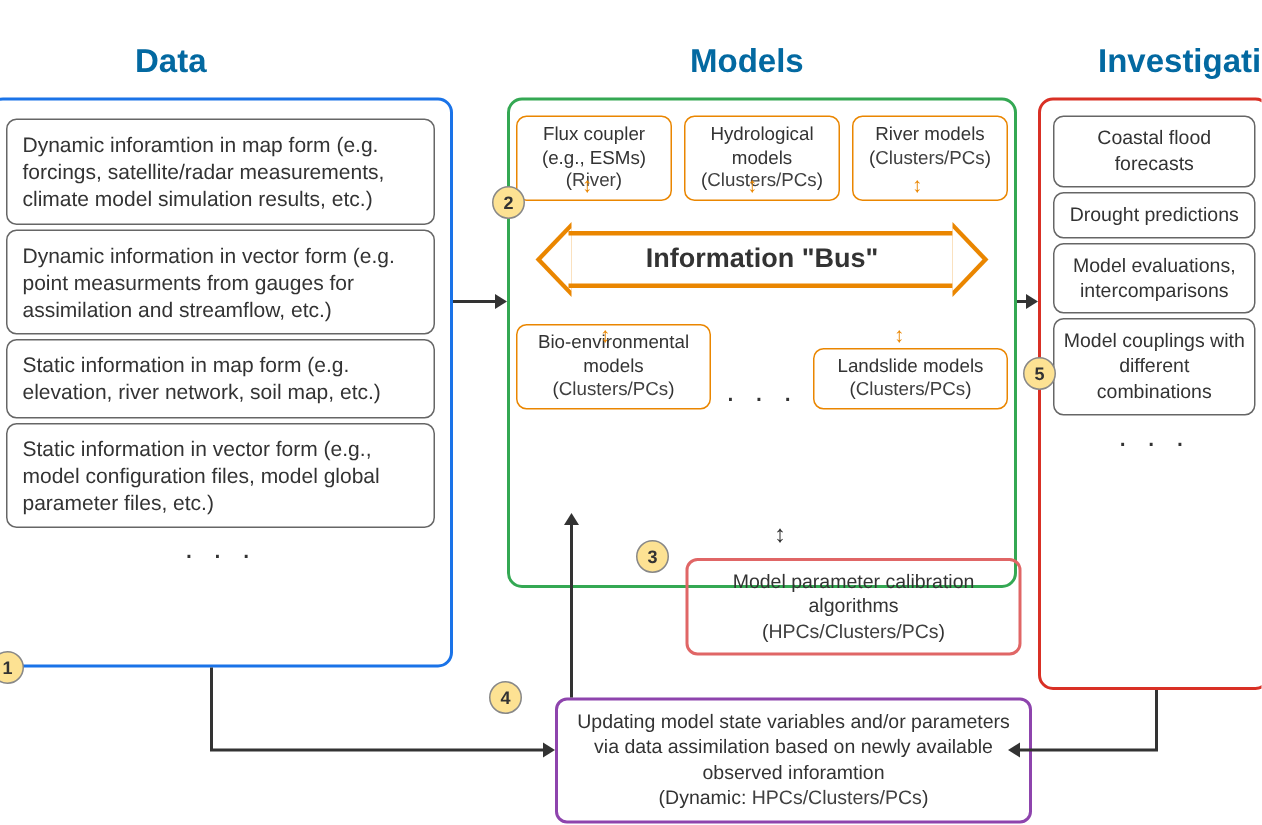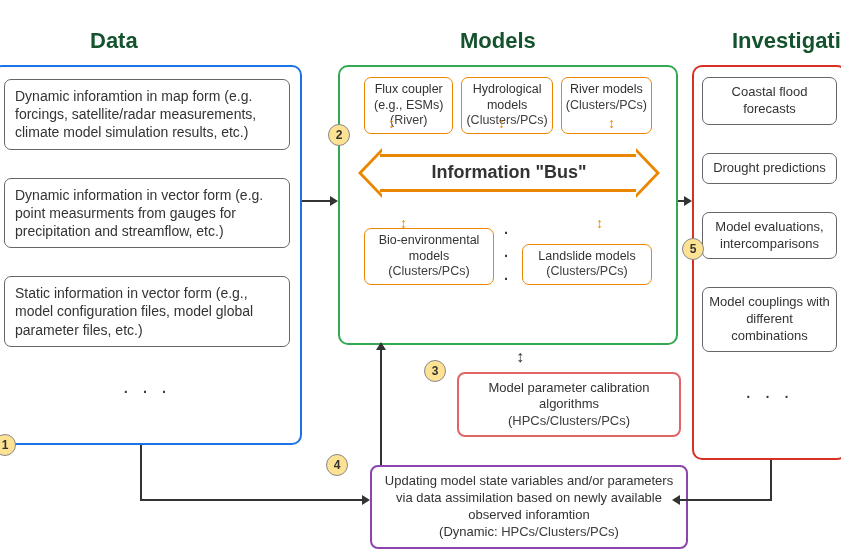--- a/index.html
+++ b/index.html
@@ -9,58 +9,58 @@
     background: #fff;
     width: 841px;
     height: 550px;
     position: relative;
     color: #333;
   }
   .col-title {
     font-size: 22px;
     font-weight: bold;
     text-align: center;
-    color: #14532d;
+    color: #0369a1;
   }
   .panel {
     position: absolute;
     border-radius: 10px;
     box-sizing: border-box;
   }
   .data-panel {
     border: 2.5px solid #1a73e8;
     left: -8px;
     top: 65px;
     width: 310px;
     height: 380px;
     padding: 12px 10px;
   }
   .models-panel {
     border: 2.5px solid #34a853;
     left: 338px;
     top: 65px;
     width: 340px;
-    height: 280px;
-    padding: 10px 24px;
+    height: 327px;
+    padding: 10px 4px;
   }
   .inv-panel {
     border: 2.5px solid #d93025;
     left: 692px;
     top: 65px;
     width: 155px;
     height: 395px;
     padding: 10px 8px;
     overflow: hidden;
   }
   .item-box {
     border: 1.5px solid #666;
     border-radius: 7px;
     font-size: 14px;
     padding: 7px 10px;
-    margin-bottom: 28px;
+    margin-bottom: 3px;
     text-align: left;
     color: #333;
     line-height: 1.3;
     background: #fff;
   }
   .data-panel .item-box { text-align: left; }
   .inv-panel .item-box {
     font-size: 13px;
     text-align: center;
     padding: 6px 6px;
@@ -172,21 +172,22 @@
 </style>
 </head>
 <body>
 
 <div class="col-title" style="position:absolute; left:90px; top:28px;">Data</div>
 <div class="col-title" style="position:absolute; left:460px; top:28px;">Models</div>
 <div class="col-title" style="position:absolute; left:732px; top:28px;">Investigations</div>
 
 <div class="panel data-panel">
   <div class="item-box">Dynamic inforamtion in map form (e.g. forcings, satellite/radar measurements, climate model simulation results, etc.)</div>
-  <div class="item-box">Dynamic information in vector form (e.g. point measurments from gauges for precipitation and streamflow, etc.)</div>
+  <div class="item-box">Dynamic information in vector form (e.g. point measurments from gauges for assimilation and streamflow, etc.)</div>
+  <div class="item-box">Static information in map form (e.g. elevation, river network, soil map, etc.)</div>
   <div class="item-box">Static information in vector form (e.g., model configuration files, model global parameter files, etc.)</div>
   <div class="ellipsis">. . .</div>
 </div>
 
 <div class="panel models-panel">
   <div class="model-row">
     <div class="model-box">
       <span>Flux coupler (e.g., ESMs)</span><br>
       (<span class="platform">River</span>)
     </div>

